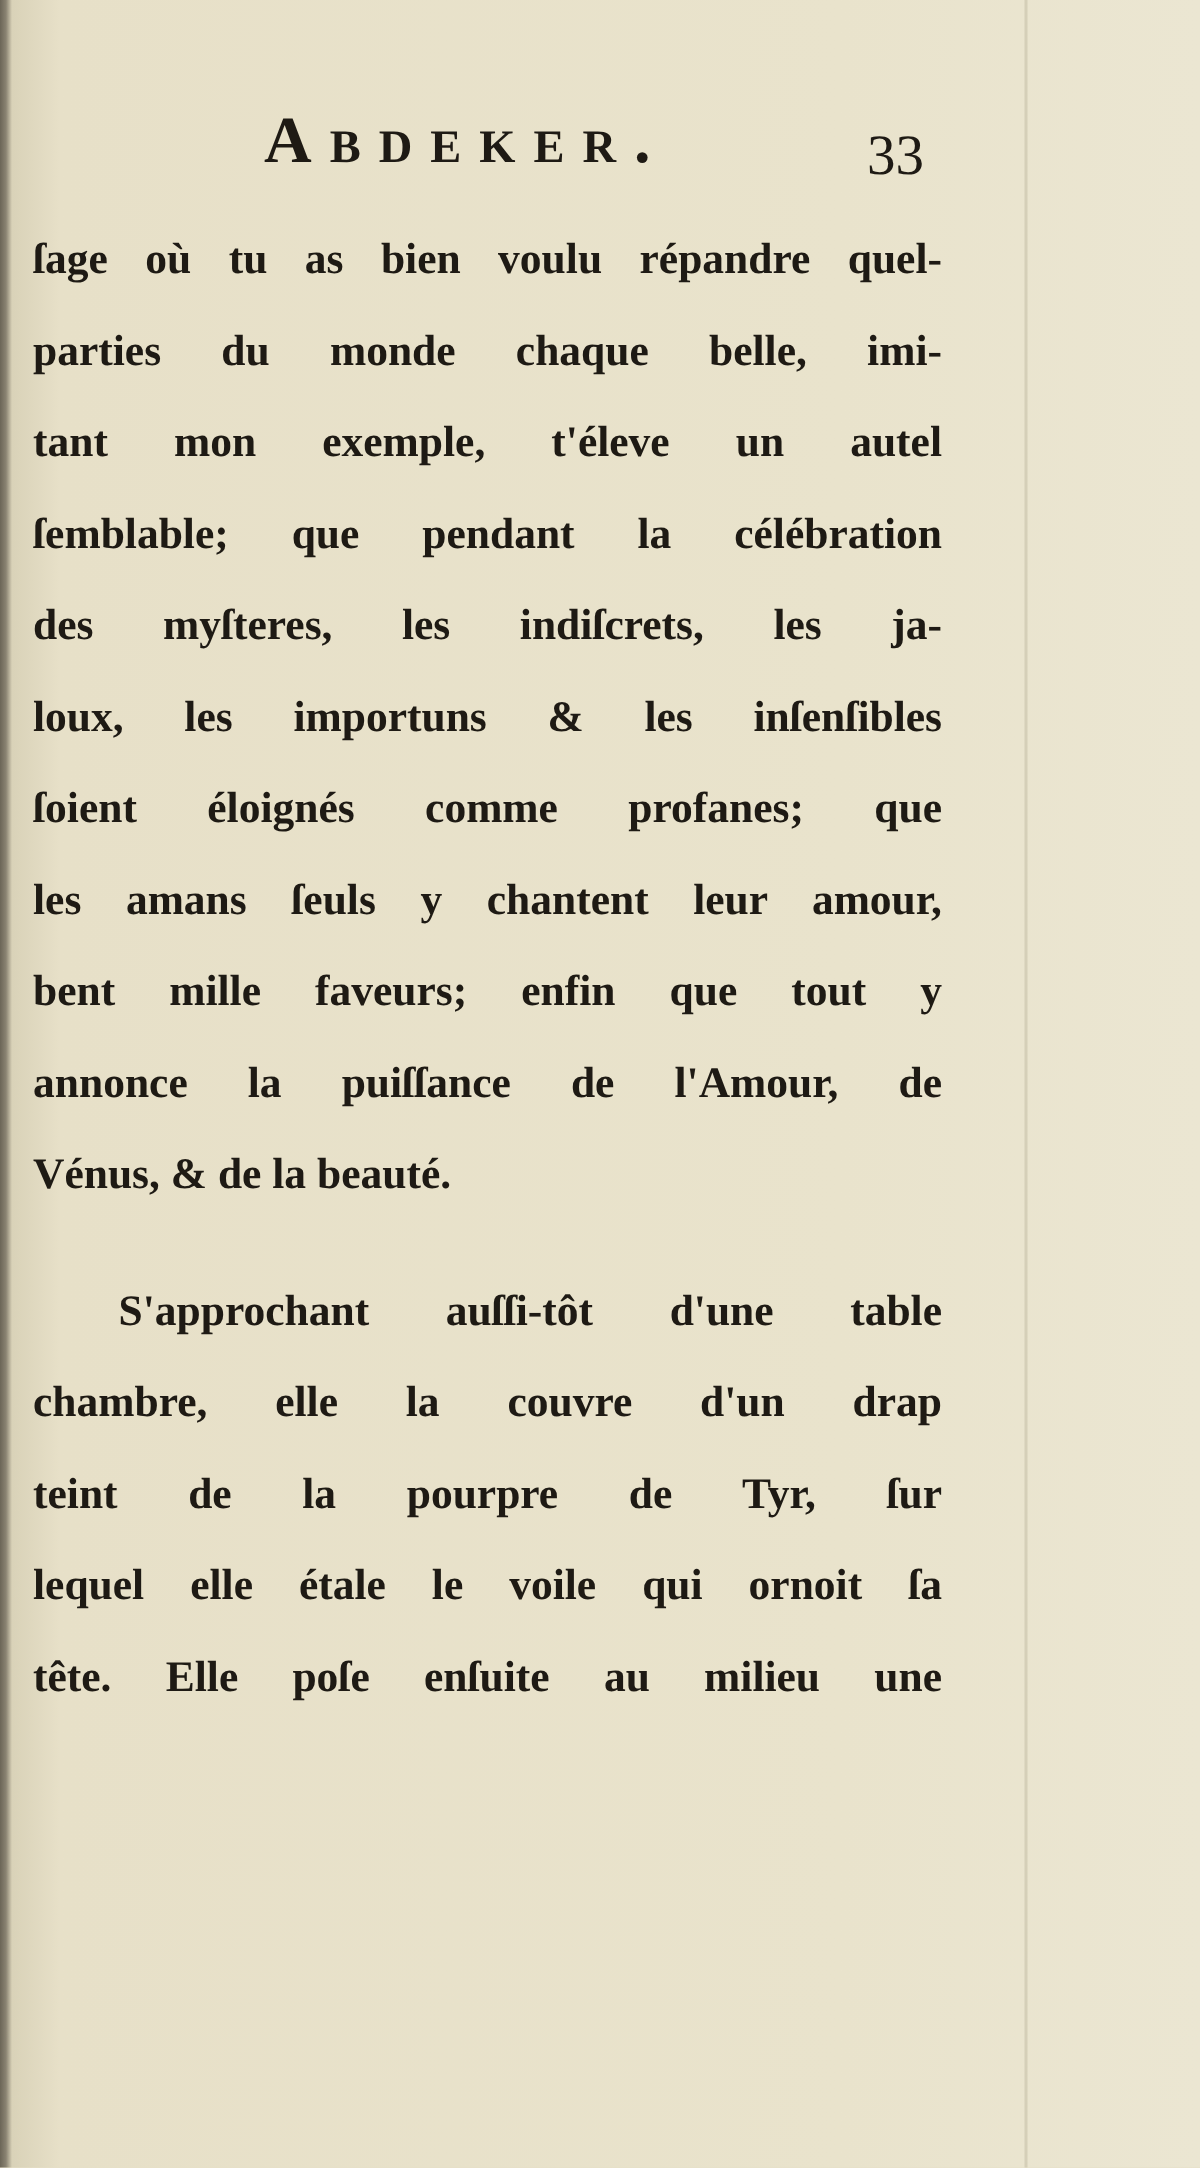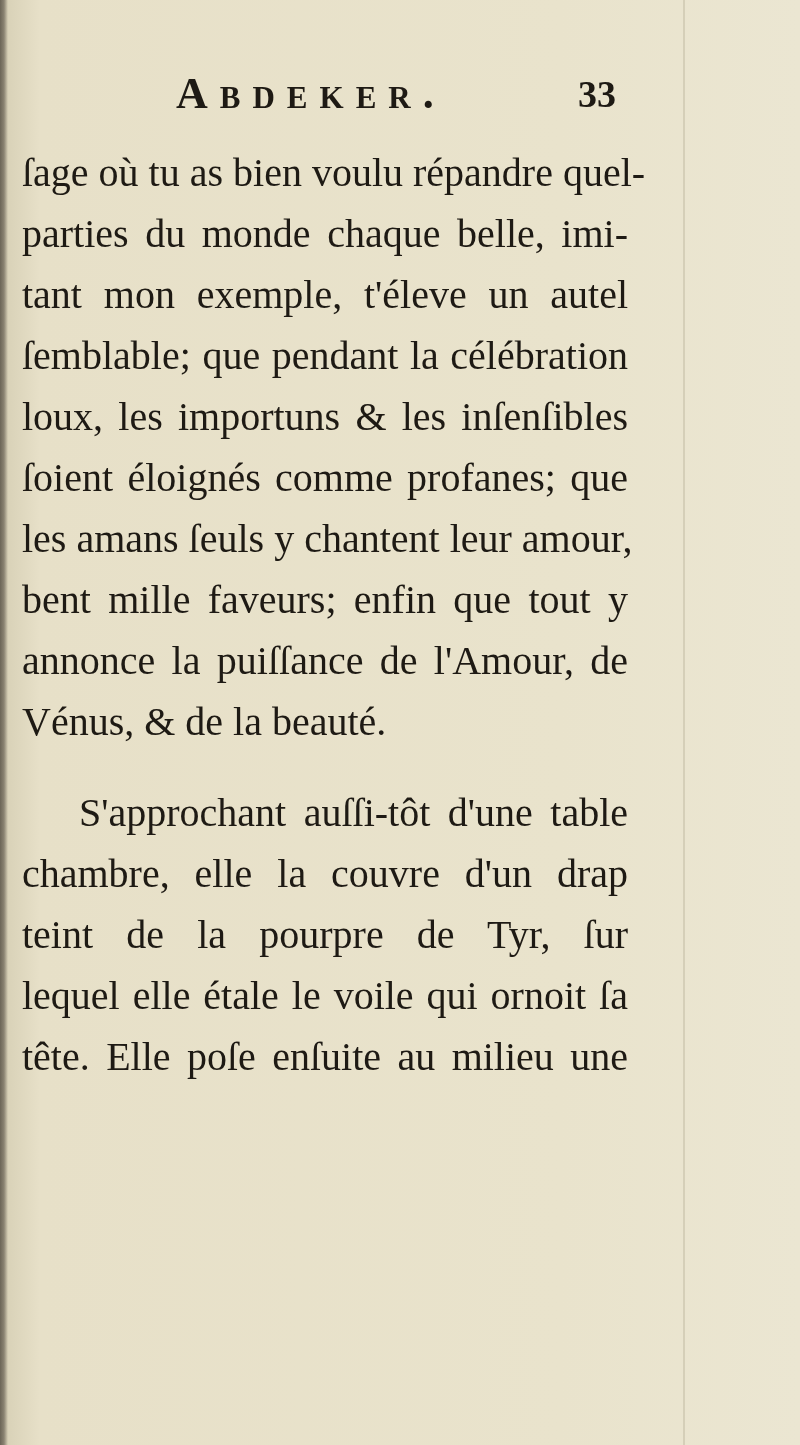--- a/index.html
+++ b/index.html
@@ -3,40 +3,41 @@
 <meta charset="utf-8">
 <style>
   html,body{margin:0;padding:0;}
   body{width:800px;height:1445px;background:#e6dfc6;position:relative;overflow:hidden;
     font-family:"Liberation Serif","DejaVu Serif",serif;color:#1e1a14;}
   .page{position:absolute;inset:0;
     background:linear-gradient(90deg,#6b6557 0,#8a8372 4px,#d9d2b8 8px,#e7e0c8 40px,#e9e3cc 70%,#ebe6d2 100%);}
   .fold{position:absolute;left:683px;top:0;width:2px;height:1445px;background:rgba(120,110,85,0.18);}
   .header{position:absolute;top:68px;left:0;width:640px;height:50px;}
   .running-title{position:absolute;left:176px;top:0;font-size:44px;letter-spacing:12px;font-variant:small-caps;font-weight:bold;}
-  .page-number{position:absolute;left:578px;top:4px;font-size:38px;font-weight:bold;}
+  .page-number{position:absolute;left:578px;top:14px;font-size:38px;font-weight:normal;}
   .body-text{position:absolute;left:22px;top:145px;width:606px;}
-  .line{height:61px;font-size:40px;line-height:56px;white-space:nowrap;text-align:justify;text-align-last:justify;}
+  .line{height:61px;font-size:29px;line-height:56px;white-space:nowrap;text-align:justify;text-align-last:justify;font-weight:bold;}
   .line.last{text-align-last:left;}
   .line.indent{padding-left:57px;margin-top:30px;}
 </style>
 </head>
 <body>
 
 <div class="page">
   <div class="fold"></div>
   <div class="header">
     <span class="running-title">Abdeker.</span>
     <span class="page-number">33</span>
   </div>
   <div class="body-text">
     <div class="line">ſage où tu as bien voulu répandre quel-</div>
     <div class="line">parties du monde chaque belle, imi-</div>
     <div class="line">tant mon exemple, t'éleve un autel</div>
     <div class="line">ſemblable; que pendant la célébration</div>
+    <div class="line">des myſteres, les indiſcrets, les ja-</div>
     <div class="line">loux, les importuns &amp; les inſenſibles</div>
     <div class="line">ſoient éloignés comme profanes; que</div>
     <div class="line">les amans ſeuls y chantent leur amour,</div>
     <div class="line">bent mille faveurs; enfin que tout y</div>
     <div class="line">annonce la puiſſance de l'Amour, de</div>
     <div class="line last">Vénus, &amp; de la beauté.</div>
     <div class="line indent">S'approchant auſſi-tôt d'une table</div>
     <div class="line">chambre, elle la couvre d'un drap</div>
     <div class="line">teint de la pourpre de Tyr, ſur</div>
     <div class="line">lequel elle étale le voile qui ornoit ſa</div>

